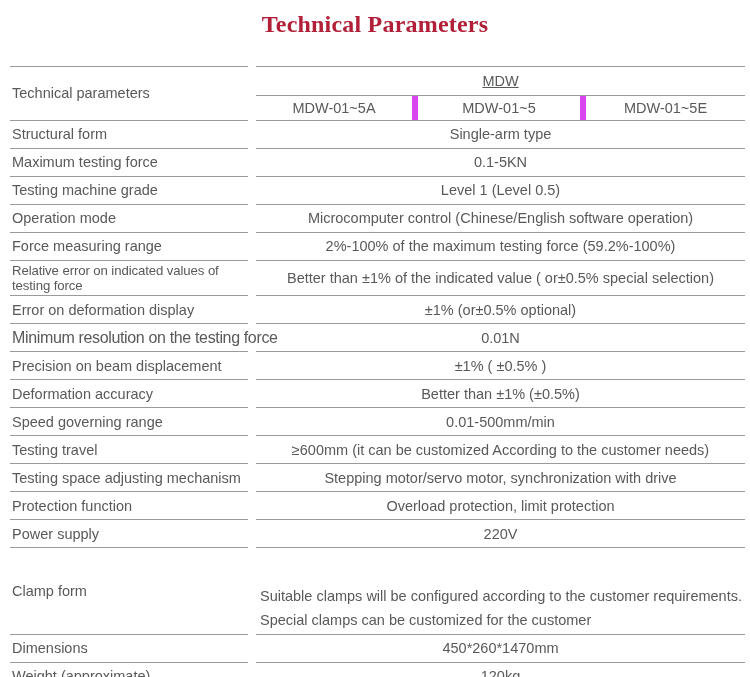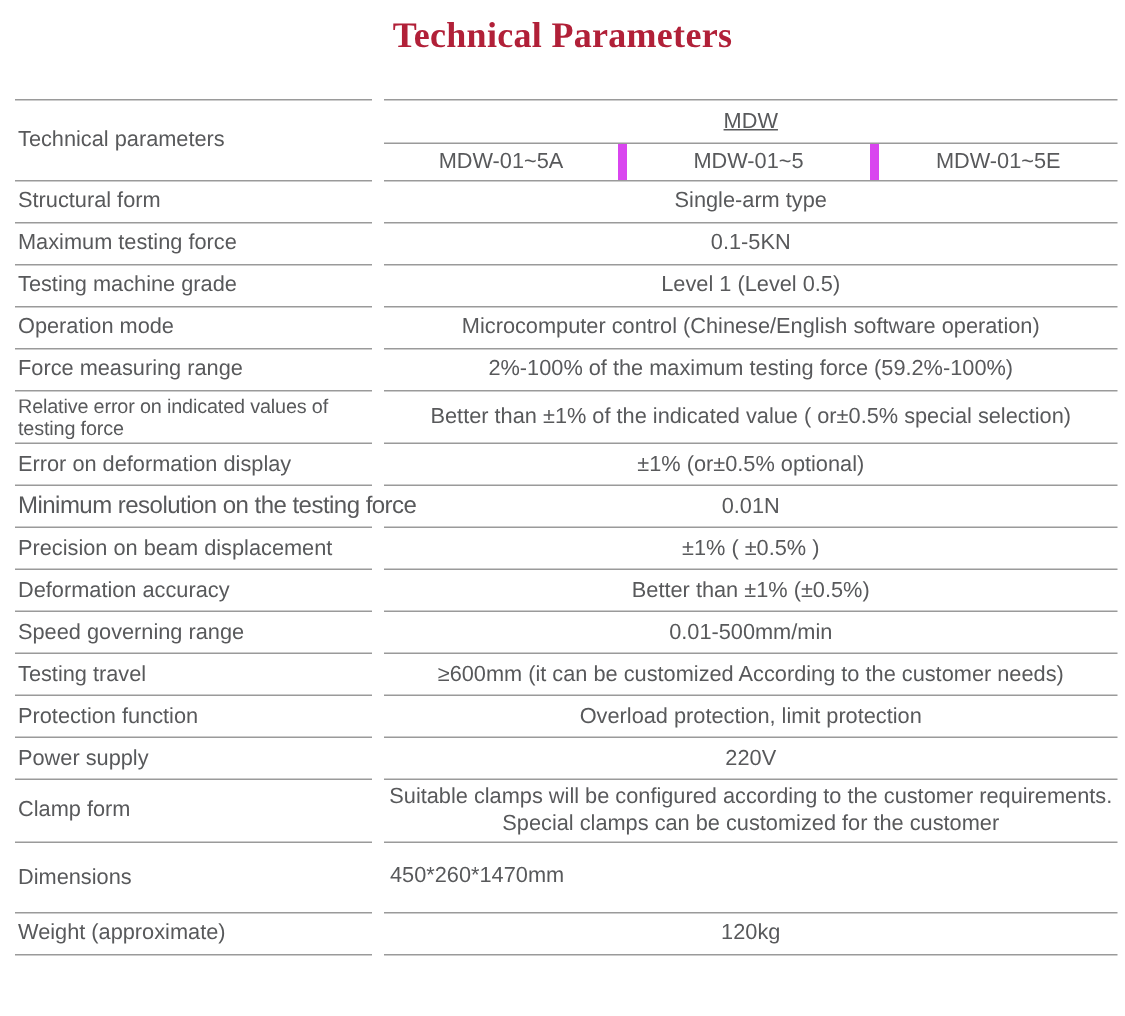--- a/index.html
+++ b/index.html
@@ -87,24 +87,25 @@
     letter-spacing: -0.1px;
   }
   #rows .trow:nth-child(8) .label-cell {
     font-size: 16px;
     letter-spacing: -0.35px;
     white-space: nowrap;
   }
   #rows .trow:nth-child(16) .cell { min-height: 47px; }
   #rows .trow:nth-child(16) .value-cell {
     justify-content: flex-start;
-    text-align: center;
+    text-align: left;
     white-space: pre-line;
     line-height: 1.6;
     padding-left: 4px;
+    margin-top: 35px;
   }
 </style>
 </head>
 <body>
 
 <h1 class="page-title" style="color: rgb(177, 32, 56);">Technical Parameters</h1>
 
 <div class="ptable">
   <div class="trow header-row">
     <div class="cell label-cell">Technical parameters</div>
@@ -171,20 +172,24 @@
   <div class="trow">
     <div class="cell label-cell">Speed governing range</div>
     <div class="cell value-cell">0.01-500mm/min</div>
   </div>
 
   <div class="trow">
     <div class="cell label-cell">Testing travel</div>
     <div class="cell value-cell">≥600mm (it can be customized According to the customer needs)</div>
   </div>
 
+  <div class="trow">
+    <div class="cell label-cell">Testing space adjusting mechanism</div>
+    <div class="cell value-cell">Stepping motor/servo motor, synchronization with drive</div>
+  </div>
 
   <div class="trow">
     <div class="cell label-cell">Protection function</div>
     <div class="cell value-cell">Overload protection, limit protection</div>
   </div>
 
   <div class="trow">
     <div class="cell label-cell">Power supply</div>
     <div class="cell value-cell">220V</div>
   </div>

